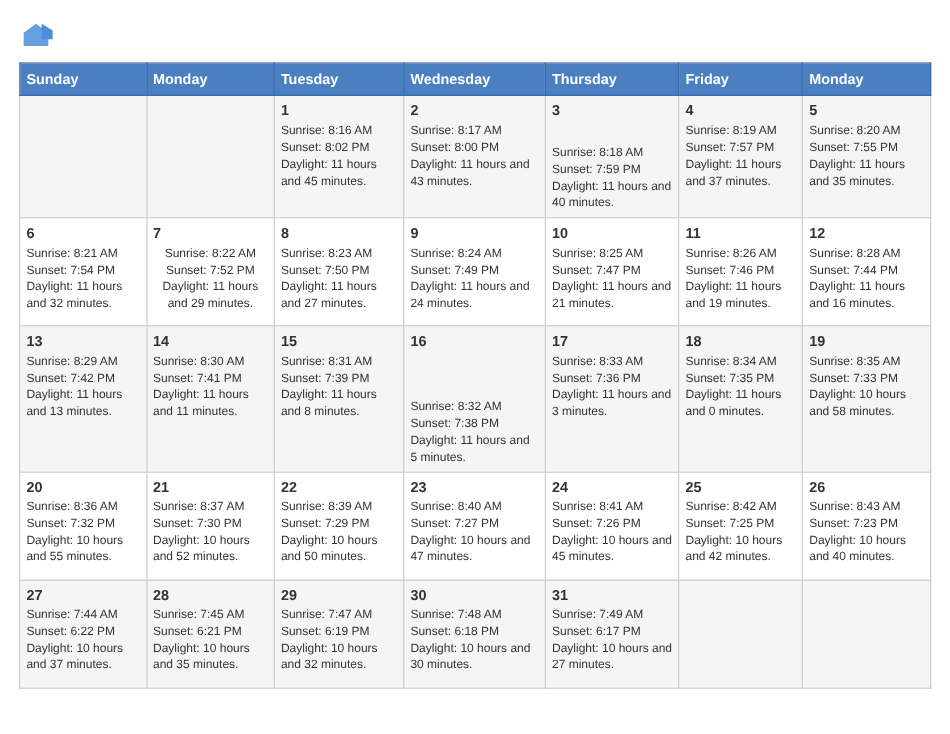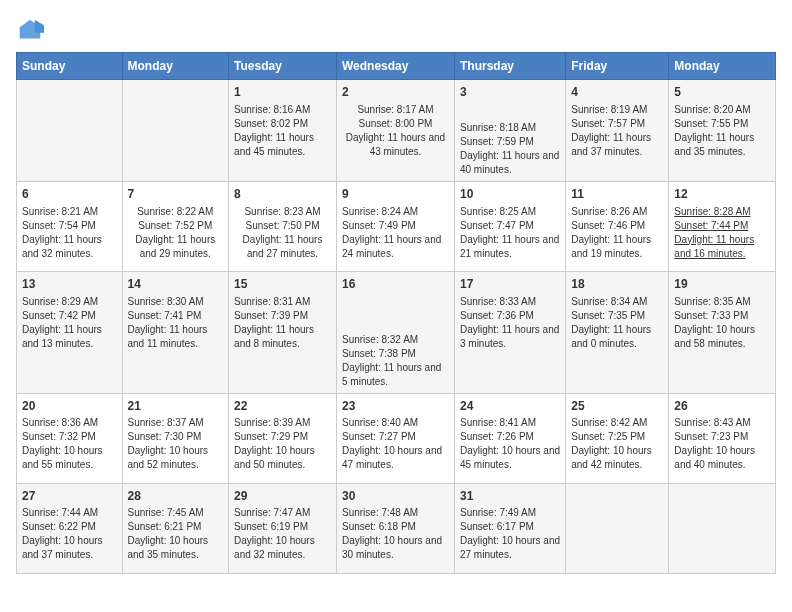--- a/index.html
+++ b/index.html
@@ -123,21 +123,21 @@
         <td></td>
         <td></td>
         <td>
           <span class="day-number">1</span>
           <div class="day-info" style="white-space: pre-line;">Sunrise: 8:16 AM
 Sunset: 8:02 PM
 Daylight: 11 hours and 45 minutes.</div>
         </td>
         <td>
           <span class="day-number">2</span>
-          <div class="day-info" style="white-space: pre-line; text-align: center;">Sunrise: 8:17 AM
+          <div class="day-info" style="white-space: pre-line;">Sunrise: 8:17 AM
 Sunset: 8:00 PM
 Daylight: 11 hours and 43 minutes.</div>
         </td>
         <td>
           <span class="day-number">3</span>
           <div class="day-info" style="white-space: pre-line; margin-top: 20px;">Sunrise: 8:18 AM
 Sunset: 7:59 PM
 Daylight: 11 hours and 40 minutes.</div>
         </td>
         <td>
@@ -161,21 +161,21 @@
 Daylight: 11 hours and 32 minutes.</div>
         </td>
         <td>
           <span class="day-number">7</span>
           <div class="day-info" style="white-space: pre-line; text-align: center;">Sunrise: 8:22 AM
 Sunset: 7:52 PM
 Daylight: 11 hours and 29 minutes.</div>
         </td>
         <td>
           <span class="day-number">8</span>
-          <div class="day-info" style="white-space: pre-line; text-align: center;">Sunrise: 8:23 AM
+          <div class="day-info" style="white-space: pre-line;">Sunrise: 8:23 AM
 Sunset: 7:50 PM
 Daylight: 11 hours and 27 minutes.</div>
         </td>
         <td>
           <span class="day-number">9</span>
           <div class="day-info" style="white-space: pre-line;">Sunrise: 8:24 AM
 Sunset: 7:49 PM
 Daylight: 11 hours and 24 minutes.</div>
         </td>
         <td>
@@ -185,21 +185,21 @@
 Daylight: 11 hours and 21 minutes.</div>
         </td>
         <td>
           <span class="day-number">11</span>
           <div class="day-info" style="white-space: pre-line;">Sunrise: 8:26 AM
 Sunset: 7:46 PM
 Daylight: 11 hours and 19 minutes.</div>
         </td>
         <td>
           <span class="day-number">12</span>
-          <div class="day-info" style="white-space: pre-line; text-decoration: underline;">Sunrise: 8:28 AM
+          <div class="day-info" style="white-space: pre-line;">Sunrise: 8:28 AM
 Sunset: 7:44 PM
 Daylight: 11 hours and 16 minutes.</div>
         </td>
       </tr>
       <tr>
         <td>
           <span class="day-number">13</span>
           <div class="day-info" style="white-space: pre-line;">Sunrise: 8:29 AM
 Sunset: 7:42 PM
 Daylight: 11 hours and 13 minutes.</div>

